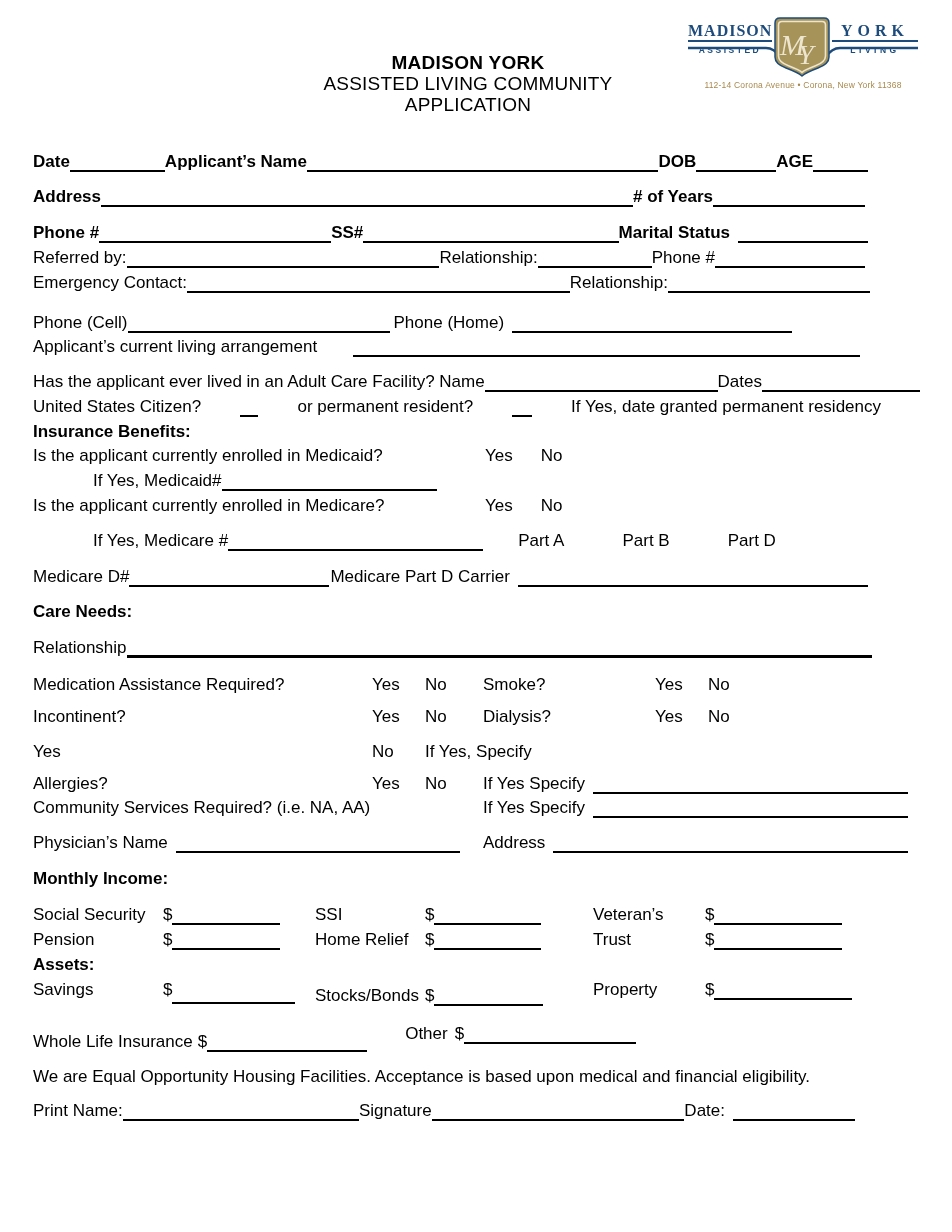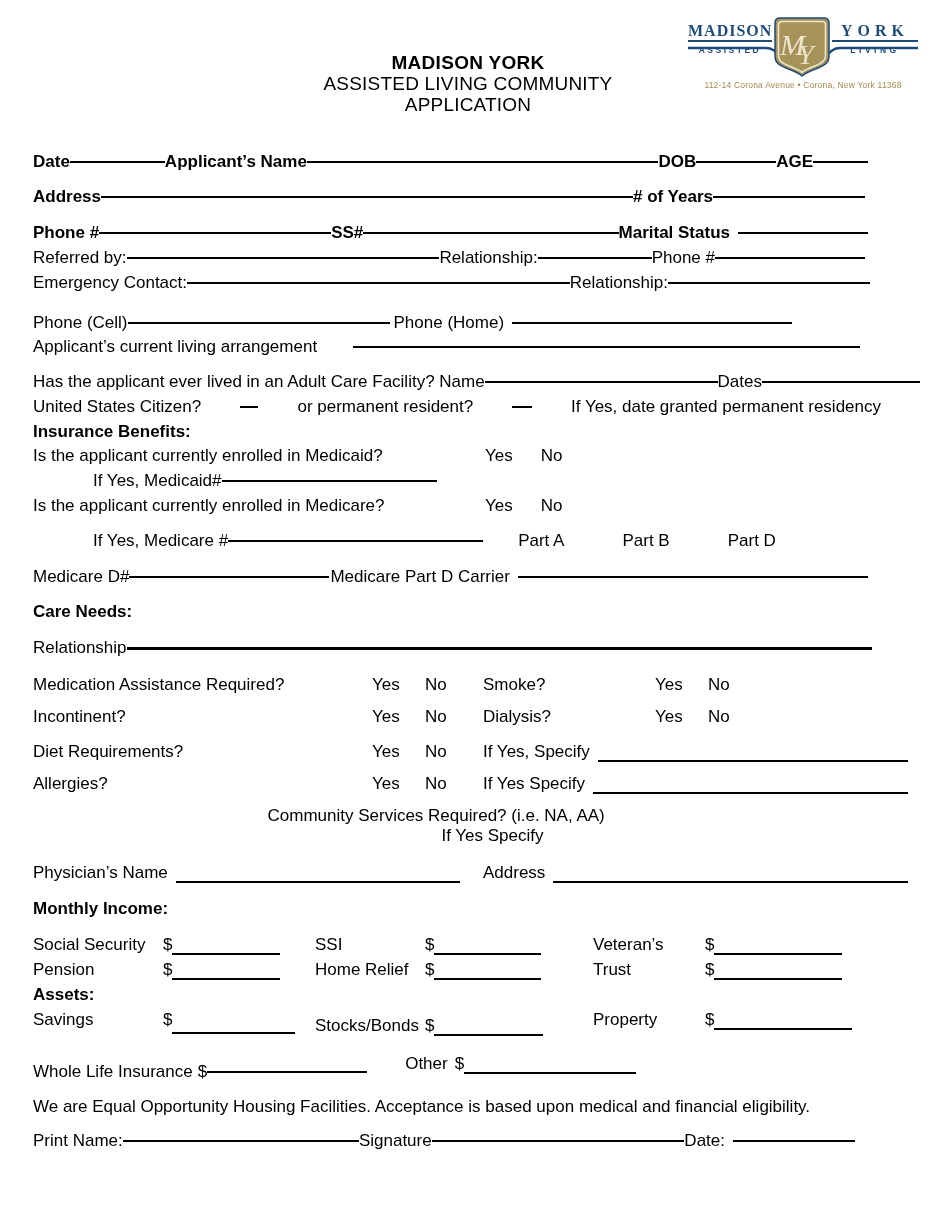--- a/index.html
+++ b/index.html
@@ -18,21 +18,21 @@
              color:#1d4c7c;letter-spacing:1px;line-height:17px;border-bottom:2px solid #1d4c7c;padding-bottom:1px;}
   .logo-right .logo-name{letter-spacing:5px;}
   .logo-sub{font-size:8.5px;color:#1d4c7c;font-weight:700;letter-spacing:2.5px;margin-top:3px;}
   .logo-right .logo-sub{letter-spacing:3.5px;}
   .logo-swoosh{position:absolute;left:0;top:22px;z-index:1;}
   .logo-crest{position:absolute;left:84px;top:-3px;z-index:2;}
   .logo-address{position:absolute;top:60px;left:0;width:100%;text-align:center;
                 font-size:8.5px;color:#a8894d;letter-spacing:.2px;}
   
   .form{padding-left:33px;font-size:17px;}
-  .row{display:flex;align-items:center;line-height:20px;white-space:nowrap;}
+  .row{display:flex;align-items:flex-end;line-height:20px;white-space:nowrap;}
   .grid{display:grid;align-items:end;line-height:20px;white-space:nowrap;}
   .g6{grid-template-columns:339px 53px 58px 172px 53px 1fr;}
   .g4{grid-template-columns:339px 53px 58px 1fr;}
   .g2{grid-template-columns:450px 1fr;}
   .ginc{grid-template-columns:130px 152px 110px 168px 112px 1fr;}
   .cell{display:flex;align-items:flex-end;}
   .ul{height:0;border-bottom:2px solid #000;display:block;}
   .fx{flex:1;}
   .thick{border-bottom-width:3px;}
   .b{font-weight:700;}
@@ -196,40 +196,39 @@
     <div class="grid g6" style="margin-top:12px;">
       <span>Incontinent?</span>
       <span>Yes</span>
       <span>No</span>
       <span>Dialysis?</span>
       <span>Yes</span>
       <span>No</span>
     </div>
 
     <div class="grid g4" style="margin-top:15px;">
-      <span>Diet Requirements?</span>
       <span>Yes</span>
       <span>No</span>
       <span class="cell">
         <span class="lbl">If Yes, Specify</span>
         <span class="ul fx" style="margin-left:8px;margin-right:44px;"></span>
       </span>
     </div>
 
     <div class="grid g4" style="margin-top:12px;">
       <span>Allergies?</span>
       <span>Yes</span>
       <span>No</span>
       <span class="cell">
         <span class="lbl">If Yes  Specify</span>
         <span class="ul fx" style="margin-left:8px;margin-right:44px;"></span>
       </span>
     </div>
 
-    <div class="row" style="margin-top:12px;flex-direction:column;">
+    <div class="row" style="margin-top:4px;">
       <span class="lbl" style="width:450px;">Community Services Required? (i.e. NA, AA)</span>
       <span class="lbl">If Yes Specify</span>
       <span class="ul fx" style="margin-left:8px;margin-right:44px;"></span>
     </div>
 
     <div class="grid g2" style="margin-top:15px;">
       <span class="cell">
         <span class="lbl">Physician’s Name</span>
         <span class="ul fx" style="margin-left:8px;margin-right:23px;"></span>
       </span>

